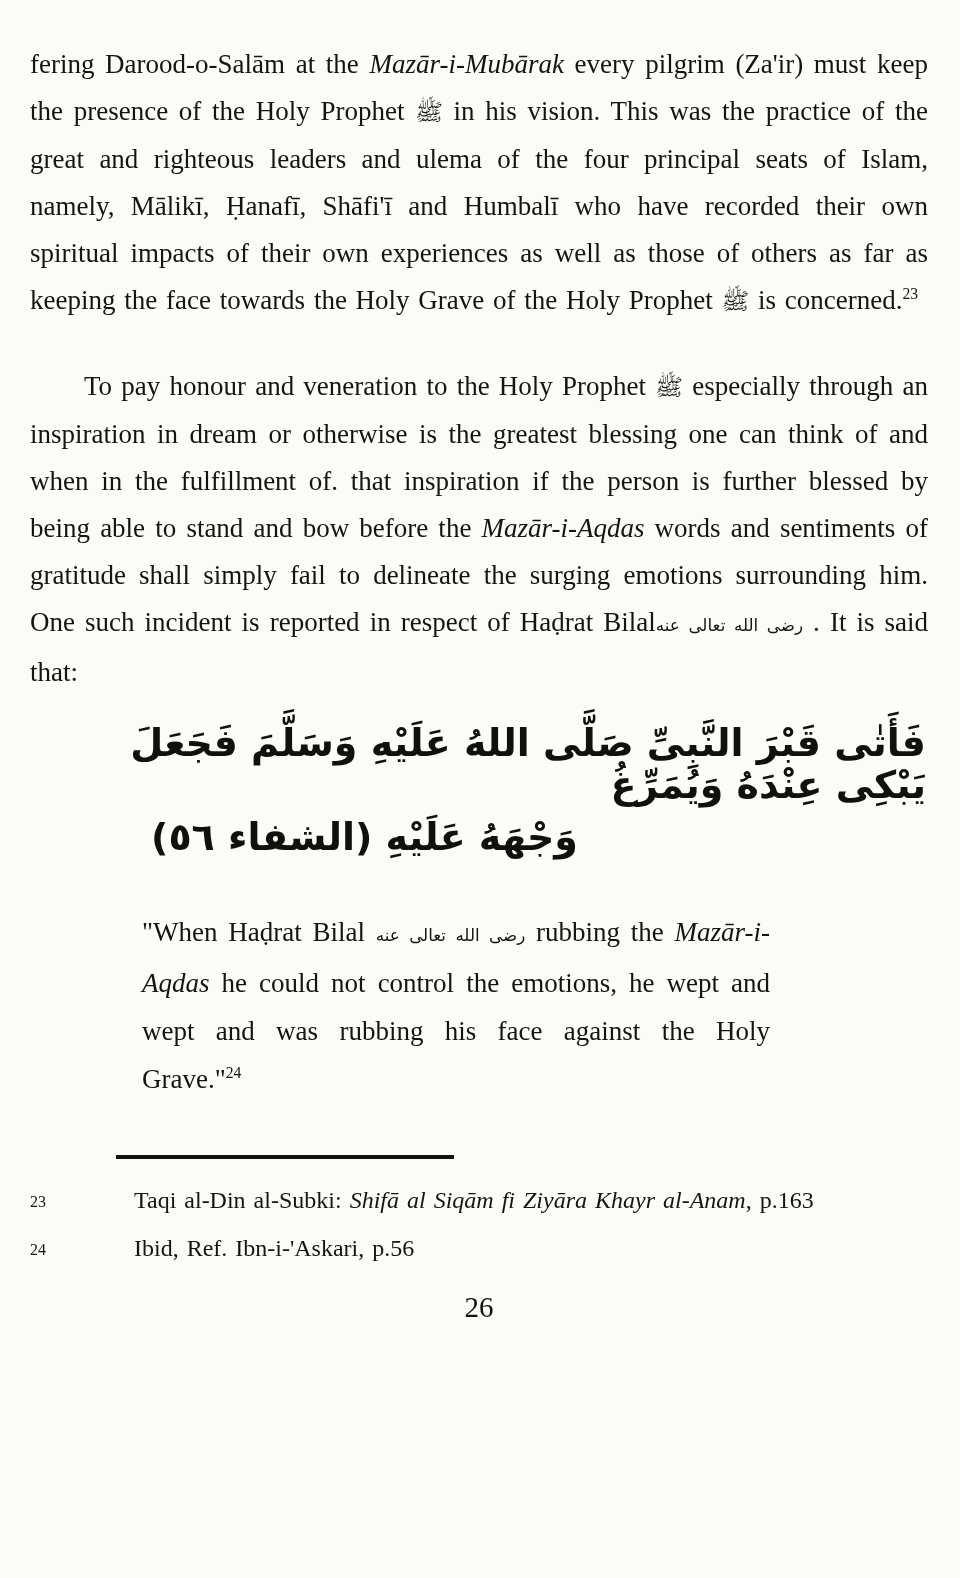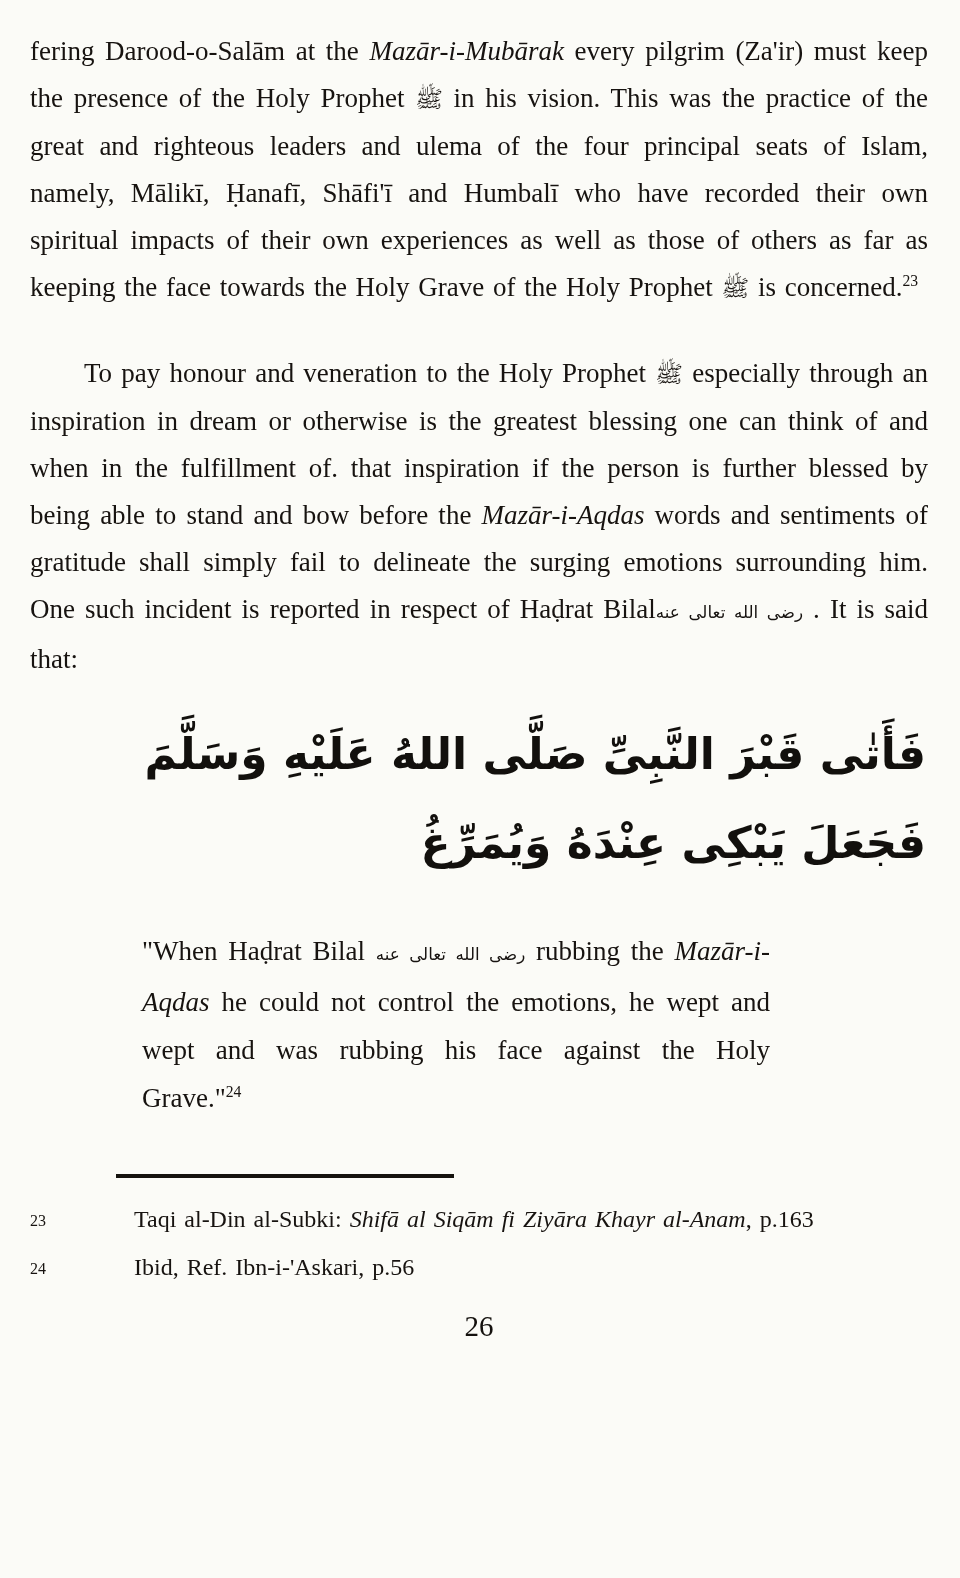--- a/index.html
+++ b/index.html
@@ -6,21 +6,21 @@
   body {
     width: 960px;
     height: 1578px;
     background: #fbfbf7;
     font-family: "Liberation Serif", "DejaVu Serif", serif;
   }
   .page {
     box-sizing: border-box;
     width: 960px;
     height: 1460px;
-    padding: 28px 32px 0 30px;
+    padding: 41px 32px 0 30px;
     color: #171310;
     overflow: hidden;
   }
   .para {
     font-size: 27px;
     line-height: 47px;
     text-align: justify;
     margin: 0;
     word-spacing: 2px;
   }
@@ -46,22 +46,22 @@
   }
   .arabic-block {
     margin-top: 26px;
     direction: rtl;
     text-align: right;
     font-family: "DejaVu Sans", sans-serif;
     font-weight: bold;
     color: #12100d;
   }
   .ar-line-1 {
-    font-size: 44px;
-    line-height: 89px;
+    font-size: 38px;
+    line-height: 42px;
     padding-right: 2px;
   }
   .ar-line-2 {
     font-size: 38px;
     line-height: 62px;
     margin-right: 350px;
   }
   .quote {
     margin: 40px 158px 0 112px;
     font-size: 27px;
@@ -107,20 +107,21 @@
 
 <div class="page">
 
   <div class="body-text">
     <p class="para"><span class="seg normal">fering Darood-o-Salām at the </span><span class="seg italic">Mazār-i-Mubārak</span><span class="seg normal"> every pilgrim (Za'ir) must keep the presence of the Holy Prophet </span><span class="seg pbuh">ﷺ</span><span class="seg normal"> in his vision. This was the practice of the great and righteous leaders and ulema of the four principal seats of Islam, namely, Mālikī, Ḥanafī, Shāfi'ī and Humbalī who have recorded their own spiritual impacts of their own experiences as well as those of others as far as keeping the face towards the Holy Grave of the Holy Prophet </span><span class="seg pbuh">ﷺ</span><span class="seg normal"> is concerned.</span><span class="seg sup">23</span></p>
     <p class="para indent"><span class="seg normal">To pay honour and veneration to the Holy Prophet </span><span class="seg pbuh">ﷺ</span><span class="seg normal"> especially through an inspiration in dream or otherwise is the greatest blessing one can think of and when in the fulfillment of. that inspiration if the person is further blessed by being able to stand and bow before the </span><span class="seg italic">Mazār-i-Aqdas</span><span class="seg normal"> words and sentiments of gratitude shall simply fail to delineate the surging emotions surrounding him. One such incident is reported in respect of Haḍrat Bilal</span><span class="seg arabic">رضى الله تعالى عنه</span><span class="seg normal"> . It is said that:</span></p>
   </div>
 
   <div class="arabic-block">
     <div class="ar-line-1">فَأَتٰى قَبْرَ النَّبِىِّ صَلَّى اللهُ عَلَيْهِ وَسَلَّمَ فَجَعَلَ يَبْكِى عِنْدَهُ وَيُمَرِّغُ</div>
+    <div class="ar-line-2">وَجْهَهُ عَلَيْهِ (الشفاء ٥٦)</div>
   </div>
 
   <div class="quote"><span class="seg normal">"When Haḍrat Bilal </span><span class="seg arabic">رضى الله تعالى عنه</span><span class="seg normal"> rubbing the </span><span class="seg italic">Mazār-i-Aqdas</span><span class="seg normal"> he could not control the emotions, he wept and wept and was rubbing his face against the Holy Grave."</span><span class="seg sup">24</span></div>
 
   <div class="foot-rule"></div>
 
   <div class="footnotes">
     <div class="footnote">
       <span class="fn-marker">23</span>
       <span class="fn-text"><span class="seg normal">Taqi al-Din al-Subki: </span><span class="seg italic">Shifā al Siqām fi Ziyāra Khayr al-Anam</span><span class="seg normal">, p.163</span></span>

